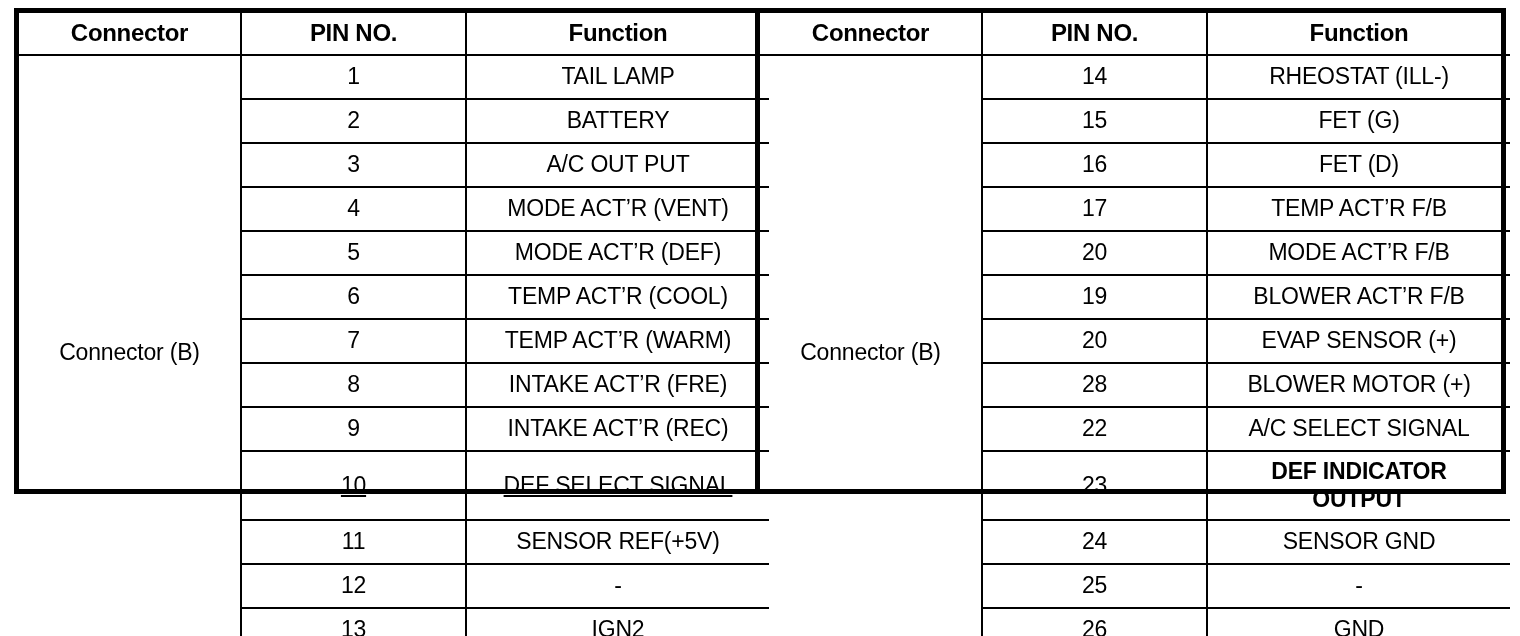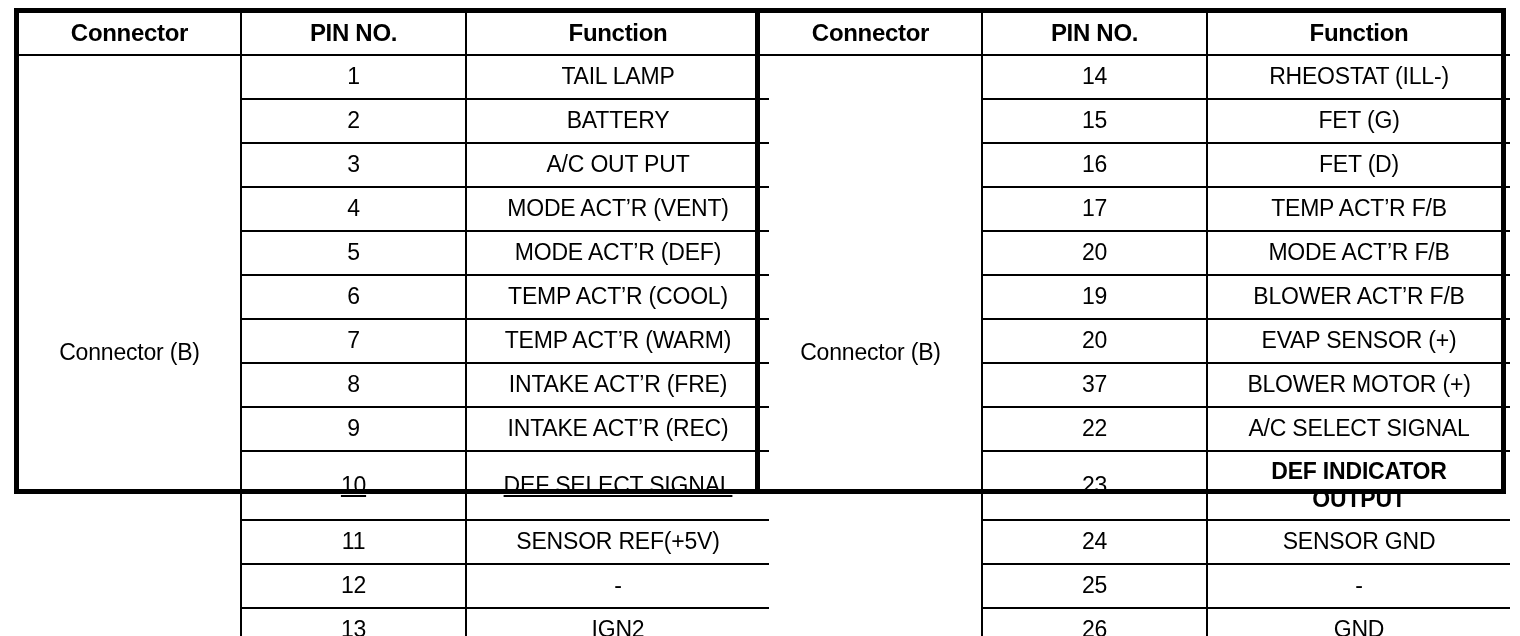--- a/index.html
+++ b/index.html
@@ -213,21 +213,21 @@
           </tr>
           <tr>
             <td class="pin-cell">19</td>
             <td class="fn-cell">BLOWER ACT’R F/B</td>
           </tr>
           <tr>
             <td class="pin-cell">20</td>
             <td class="fn-cell">EVAP SENSOR (+)</td>
           </tr>
           <tr>
-            <td class="pin-cell">37</td>
+            <td class="pin-cell">28</td>
             <td class="fn-cell">BLOWER MOTOR (+)</td>
           </tr>
           <tr>
             <td class="pin-cell">22</td>
             <td class="fn-cell">A/C SELECT SIGNAL</td>
           </tr>
           <tr style="height:67px;">
             <td class="pin-cell" style="height:67px;">23</td>
             <td class="fn-cell two-line" style="height:67px;">
               <span class="fn-line">DEF INDICATOR</span>

